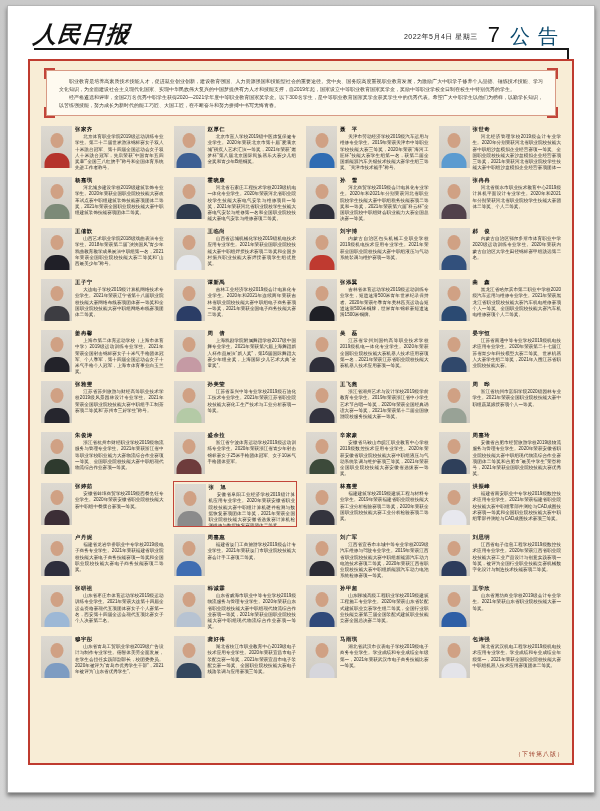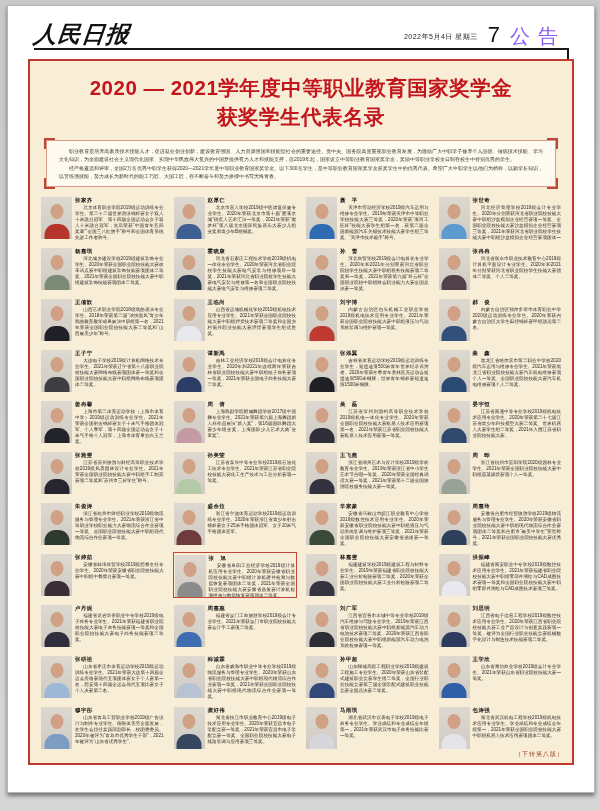--- a/index.html
+++ b/index.html
@@ -9,21 +9,21 @@
     border:1px solid #b5b5b5;box-shadow:0 3px 4px rgba(0,0,0,.45);}
   
   .masthead{margin:16px 26px 0 26px;display:flex;align-items:flex-end;justify-content:space-between;
     border-bottom:2px solid #191919;padding-bottom:3px;position:relative;}
   .masthead::after{content:"";position:absolute;right:-1px;bottom:-12px;width:2px;height:12px;background:#191919;}
   .logo{font-family:"DejaVu Serif",serif;font-weight:900;font-style:italic;font-size:23px;
     letter-spacing:1px;transform:skewX(-6deg);color:#111;line-height:1;}
   .head-right{display:flex;align-items:flex-end;gap:10px;}
   .date{font-size:7px;color:#222;padding-bottom:3px;letter-spacing:.5px;}
   .pagenum{font-size:22px;color:#111;line-height:.9;}
-  .section{font-size:20px;color:#8b5cf6;letter-spacing:8px;line-height:.9;margin-right:2px;}
+  .section{font-size:20px;color:#0c4a6e;letter-spacing:8px;line-height:.9;margin-right:2px;}
   
   .frame{margin:9px 20px 0 20px;height:706px;border:2px solid #bf3b2f;background:#f8edd6;
     box-sizing:border-box;position:relative;}
   .main-title{margin-top:13px;text-align:center;color:#c2151c;font-weight:bold;
     font-size:20.5px;line-height:1.4;letter-spacing:.5px;}
   
   .intro{margin:9px 16px 0 16px;background:#fefaf0;border:1px solid #d89a85;position:relative;
     padding:6px 12px 6px 12px;}
   .intro p{margin:0;font-size:5px;line-height:1.62;color:#3a362f;text-align:justify;text-indent:2em;}
   .corner{position:absolute;width:9px;height:9px;}
@@ -55,24 +55,20 @@
   <div class="masthead">
     <div class="logo">人民日报</div>
     <div class="head-right">
       <span class="date">2022年5月4日 星期三</span>
       <span class="pagenum">7</span>
       <span class="section">公告</span>
     </div>
   </div>
 
   <div class="frame">
-    <div class="main-title">
-      <div>2020 — 2021学年度中等职业教育国家奖学金</div>
-      <div>获奖学生代表名录</div>
-    </div>
 
     <div class="intro">
       <span class="corner tl"></span>
       <span class="corner tr"></span>
       <span class="corner bl"></span>
       <span class="corner br"></span>
       <p>职业教育是培养高素质技术技能人才，促进就业创业创新，建设教育强国、人力资源强国和技能型社会的重要途径。党中央、国务院高度重视职业教育发展，为激励广大中职学子修养个人品德、锤炼技术技能、学习文化知识，为全面建设社会主义现代化国家、实现中华民族伟大复兴的中国梦提供有力人才和技能支撑，自2019年起，国家设立中等职业教育国家奖学金，奖励中等职业学校全日制在校生中特别优秀的学生。</p>
       <p>经严格遴选和评审，全国2万名优秀中职学生获得2020—2021学年度中等职业教育国家奖学金。以下300名学生，是中等职业教育国家奖学金获奖学生中的优秀代表。希望广大中职学生以他们为榜样，以勤学长知识，以苦练强技能，努力成长为新时代的能工巧匠、大国工匠，在不断奋斗和努力拼搏中书写无悔青春。</p>
     </div>
 

